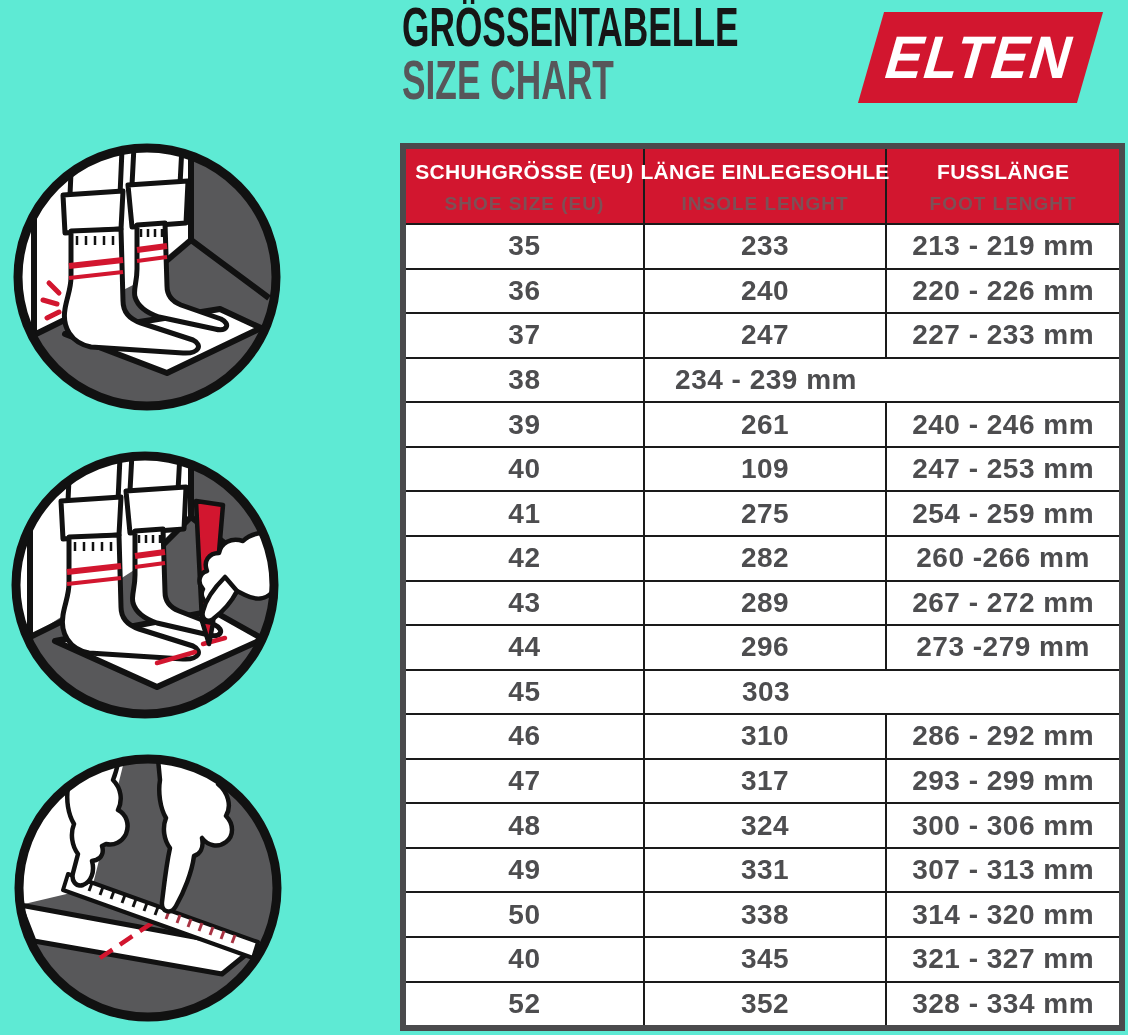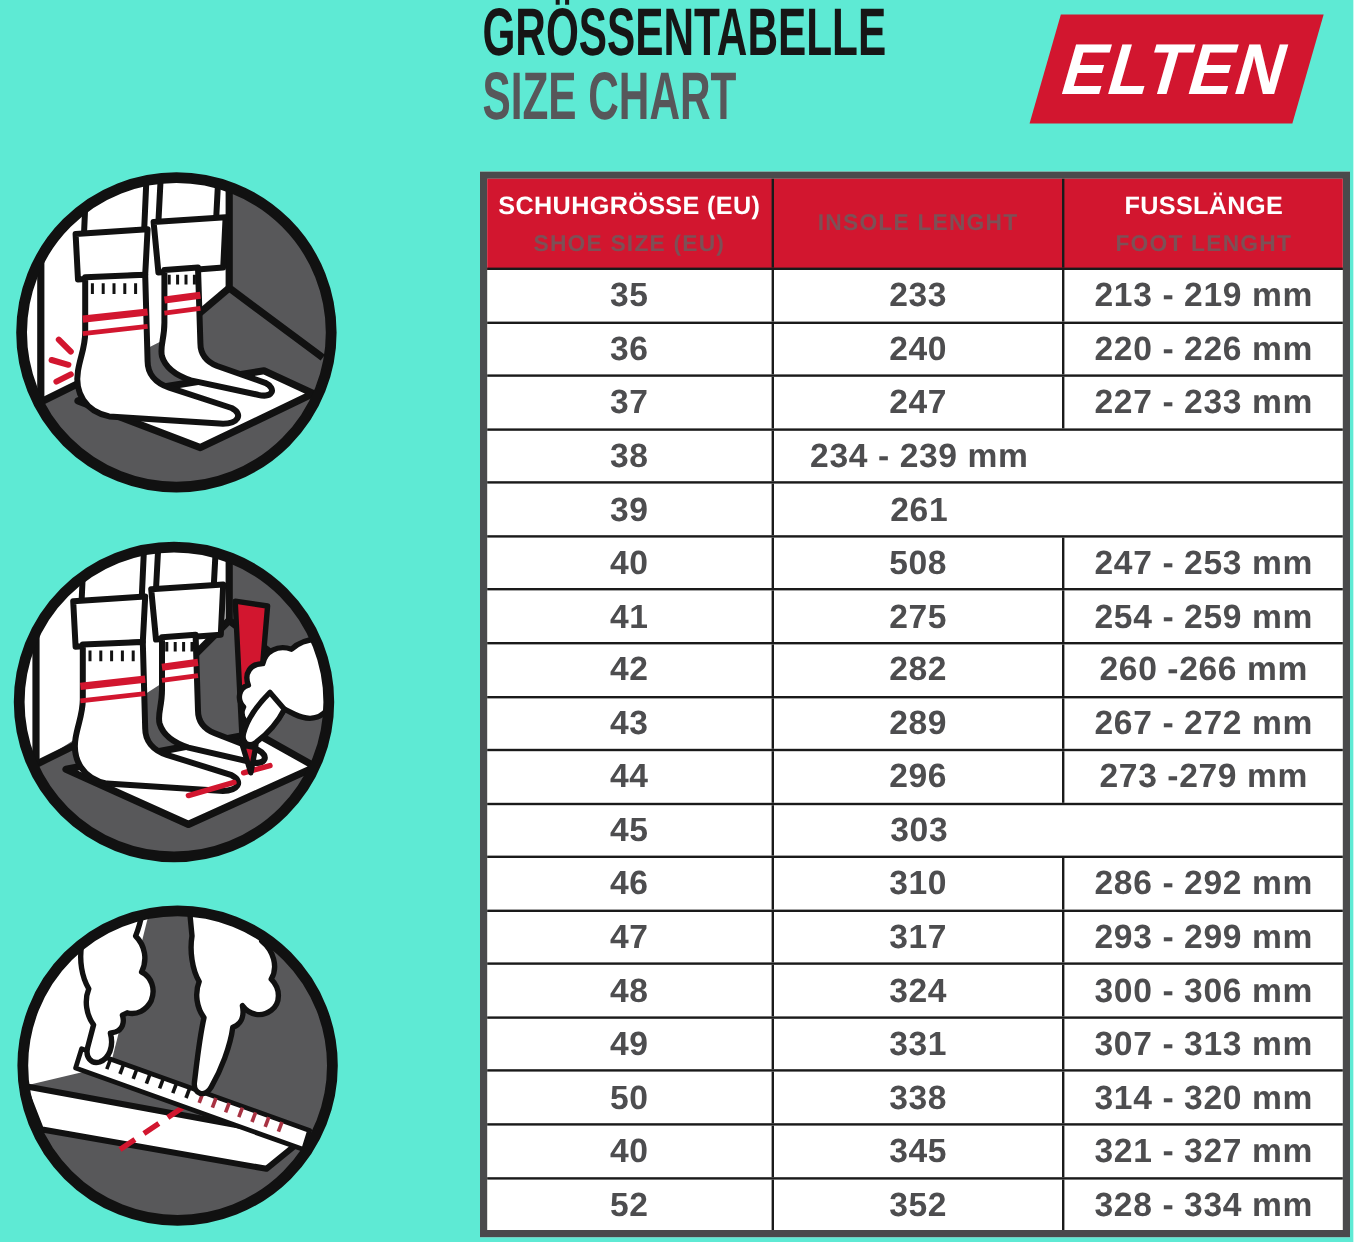--- a/index.html
+++ b/index.html
@@ -228,20 +228,21 @@
     </svg>
   </div>
 
   <div class="size-table">
     <div class="thead">
         <div class="th">
           <span class="de">SCHUHGRÖSSE (EU)</span>
           <span class="en">SHOE SIZE (EU)</span>
         </div>
         <div class="th">
+          <span class="de">LÄNGE EINLEGESOHLE</span>
           <span class="en">INSOLE LENGHT</span>
         </div>
         <div class="th">
           <span class="de">FUSSLÄNGE</span>
           <span class="en">FOOT LENGHT</span>
         </div>
       </div>
     <div class="tbody">
         <div class="tr">
           <div class="td">35</div>
@@ -258,24 +259,25 @@
           <div class="td">247</div>
           <div class="td">227 - 233 mm</div>
         </div>
         <div class="tr">
           <div class="td">38</div>
           <div class="td">234 - 239 mm</div>
         </div>
         <div class="tr">
           <div class="td">39</div>
           <div class="td">261</div>
+          <div class="td">240 - 246 mm</div>
         </div>
         <div class="tr">
           <div class="td">40</div>
-          <div class="td">508</div>
+          <div class="td">109</div>
           <div class="td">247 - 253 mm</div>
         </div>
         <div class="tr">
           <div class="td">41</div>
           <div class="td">275</div>
           <div class="td">254 - 259 mm</div>
         </div>
         <div class="tr">
           <div class="td">42</div>
           <div class="td">282</div>

